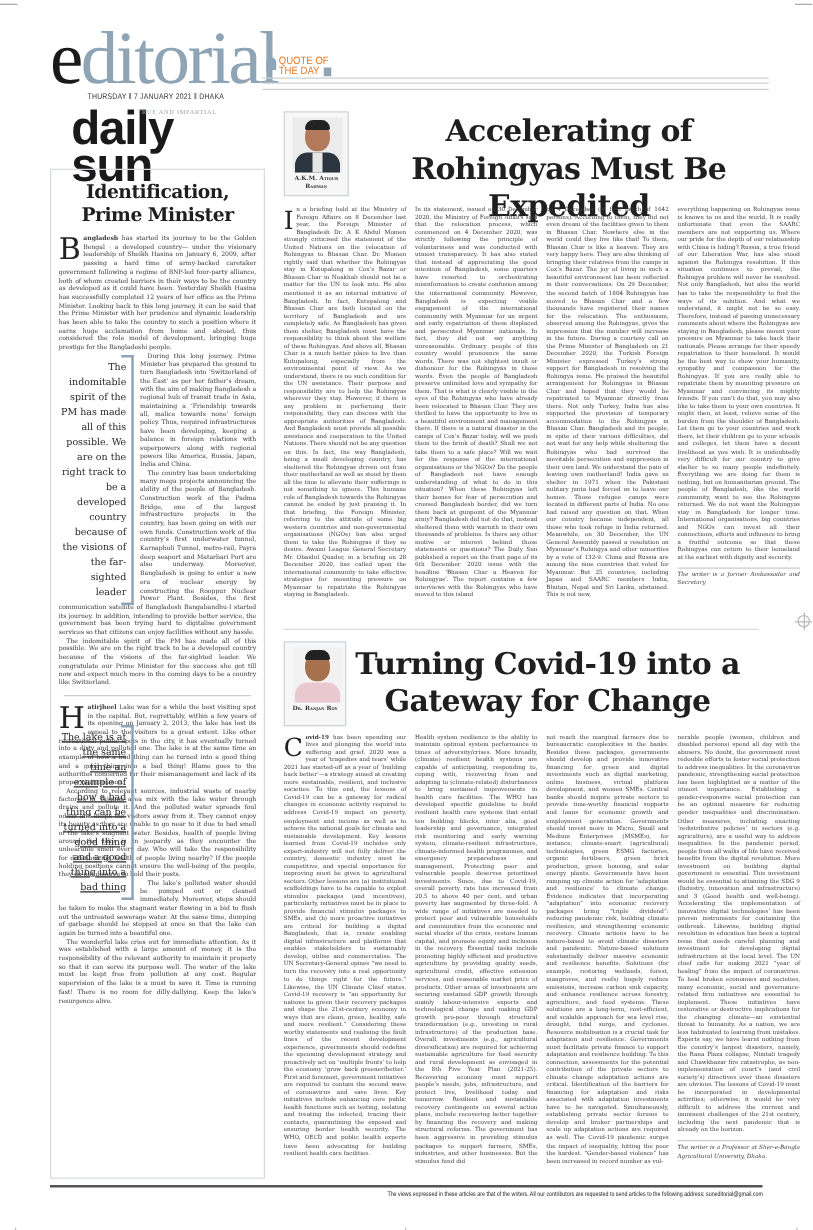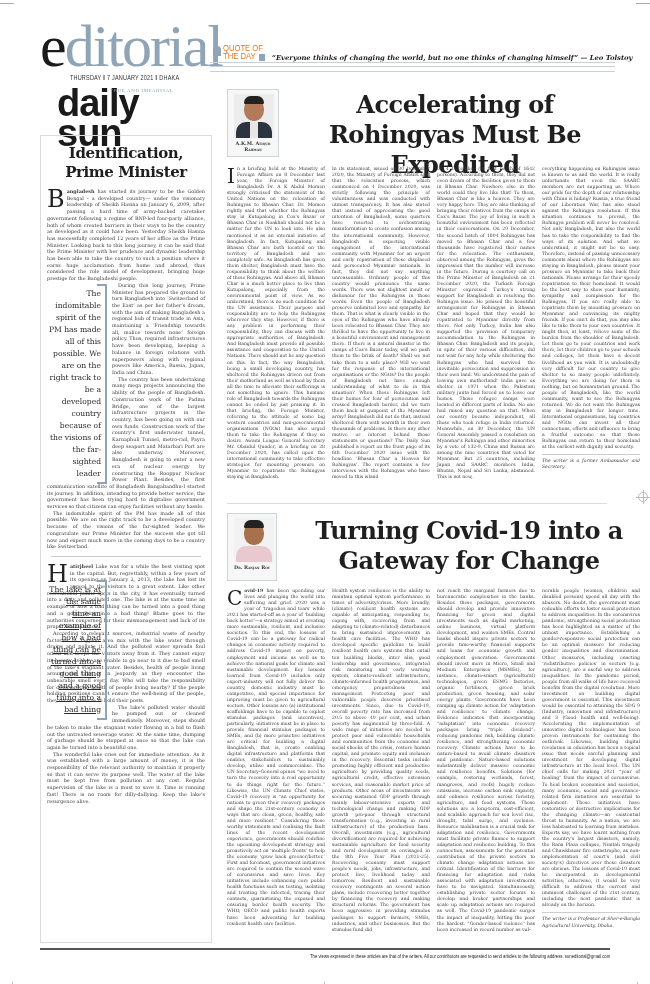--- a/index.html
+++ b/index.html
@@ -61,21 +61,20 @@
 <body>
 
 <div class="top-rule-left"></div>
 <div class="top-rule-right"></div>
 
 <header class="masthead">
   <div class="brand"><span class="e">e</span><span>ditorial</span></div>
   <div class="quote-mark-open" style="left:173px;top:26px;"></div>
   <div class="quote-label" style="left:183px;top:24px;">QUOTE OF THE DAY</div>
   <div class="quote-mark-close" style="left:219px;top:34px;"></div>
-  <div class="quote-text" style="left:232px;top:34px;">“Everyone thinks of changing the world, but no one thinks of changing himself” — Leo Tolstoy</div>
   <div class="dateline">THURSDAY ‖ 7 JANUARY 2021 ‖ DHAKA</div>
 </header>
 <div class="quote-rules" style="left:210px;top:62px;width:405px;"></div>
 
 <div class="logo">
   <div class="logo-text">daily sun</div>
   <div class="logo-tagline">TRUE AND IMPARTIAL</div>
 </div>
 
 <section class="left-col">
@@ -130,21 +129,21 @@
 <div class="art-sep"></div>
 
 <div class="author-box" style="left:227px;top:513px;width:50px;height:68px;">
   <div class="author-photo" style="background:#f2f2f2;">
     <div class="author-suit" style="background:#e9c9cf;"></div>
     <div class="author-head" style="background:#a8714e;"></div>
     <div class="author-hair"></div>
   </div>
   <div class="author-name">Dr. Ranjan Roy</div>
 </div>
-<h2 class="art-title" style="left:304px;top:516px;width:330px;">Turning Covid-19 into a Gateway for Change</h2>
+<h2 class="art-title" style="left:273px;top:516px;width:330px;">Turning Covid-19 into a Gateway for Change</h2>
 <div class="cols" style="left:227px;top:588px;height:350px;">
   <div class="col body">
       <p class="first"><span class="dropcap" style="font-size:20px;line-height:18px;">C</span><b>ovid-19</b><span> has been upending our lives and plunging the world into suffering and grief. 2020 was a year of ‘tragedies and tears’ while 2021 has started-off as a year of ‘building back better’—a strategy aimed at creating more sustainable, resilient, and inclusive societies. To this end, the lessons of Covid-19 can be a gateway for radical changes in economic activity required to address Covid-19 impact on poverty, employment and income as well as to achieve the national goals for climate and sustainable development. Key lessons learned from Covid-19 includes only expert-industry will not fully deliver the country, domestic industry must be competitive, and special importance for improving must be given to agricultural sectors. Other lessons are (a) institutional scaffoldings have to be capable to exploit stimulus packages (and incentives), particularly, initiatives must be in place to provide financial stimulus packages to SMEs, and (b) more proactive initiatives are critical for building a digital Bangladesh, that is, create enabling digital infrastructure and platforms that enables stakeholders to sustainably develop, utilise and commercialise. The UN Secretary-General opines “we need to turn the recovery into a real opportunity to do things right for the future.” Likewise, the UN Climate Chief states, Covid-19 recovery is “an opportunity for nations to green their recovery packages and shape the 21st-century economy in ways that are clean, green, healthy, safe and more resilient.” Considering these worthy statements and realising the fault lines of the recent development experience, governments should redefine the upcoming development strategy and proactively act on ‘multiple fronts’ to help the economy ‘grow back greener/better.’ First and foremost, government initiatives are required to contain the second wave of coronavirus and save lives. Key initiatives include enhancing core public health functions such as testing, isolating and treating the infected, tracing their contacts, quarantining the exposed and ensuring border health security. The WHO, OECD and public health experts have been advocating for building resilient health care facilities.</span></p>
     </div>
   <div class="col body">
       <p class="first">Health system resilience is the ability to maintain optimal system performance in times of adversity/crises. More broadly, (climate) resilient health systems are capable of anticipating, responding to, coping with, recovering from and adapting to (climate-related) disturbances to bring sustained improvements in health care facilities. The WHO has developed specific guideline to build resilient health care systems that entail ten building blocks, inter alia, good leadership and governance, integrated risk monitoring and early warning system, climate-resilient infrastructure, climate-informed health programmes, and emergency preparedness and management. Protecting poor and vulnerable people deserves prioritised investments. Since, due to Covid-19, overall poverty rate has increased from 20.5 to above 40 per cent, and urban poverty has augmented by three-fold. A wide range of initiatives are needed to protect poor and vulnerable households and communities from the economic and social shocks of the crisis, restore human capital, and promote equity and inclusion in the recovery. Essential tasks include promoting highly efficient and productive agriculture by providing quality seeds, agricultural credit, effective extension services, and reasonable market price of products. Other areas of investments are securing sustained GDP growth through mainly labour-intensive exports and technological change and making GDP growth pro-poor through structural transformation (e.g., investing in rural infrastructure) of the production base. Overall, investments (e.g., agricultural diversification) are required for achieving sustainable agriculture for food security and rural development as envisaged in the 8th Five Year Plan (2021-25). Recovering economy must support people’s needs, jobs, infrastructure, and protect live, livelihood today and tomorrow. Resilient and sustainable recovery contingents on several action plans, include recovering better together by financing the recovery and making structural reforms. The government has been aggressive in providing stimulus packages to support farmers, SMEs, industries, and other businesses. But the stimulus fund did</p>
     </div>
   <div class="col body">
       <p class="first">not reach the marginal farmers due to bureaucratic complexities in the banks. Besides these packages, governments should develop and provide innovative financing for green and digital investments such as digital marketing, online business, virtual platform development, and women SMEs. Central banks should inspire private sectors to provide time-worthy financial supports and loans for economic growth and employment generation. Governments should invest more in Micro, Small and Medium Enterprises (MSMEs), for instance, climate-smart (agricultural) technologies, green ESMG factories, organic fertilisers, green brick production, green housing, and solar energy plants. Governments have been ramping up climate action for ‘adaptation and resilience’ to climate change. Evidence indicates that incorporating “adaptation” into economic recovery packages bring “triple dividend”: reducing pandemic risk, building climate resilience, and strengthening economic recovery. Climate actions have to be nature-based to avoid climate disasters and pandemic. Nature-based solutions substantially deliver massive economic and resilience benefits. Solutions (for example, restoring wetlands, forest, mangroves, and reefs) hugely reduce emissions, increase carbon sink capacity, and enhance resilience across forestry, agriculture, and food systems. These solutions are a long-term, cost-efficient, and scalable approach for sea level rise, drought, tidal surge, and cyclones. Resource mobilisation is a crucial task for adaptation and resilience. Governments must facilitate private finance to support adaptation and resilience building. To this connection, assessments for the potential contribution of the private sectors to climate change adaptation actions are critical. Identification of the barriers for financing for adaptation and risks associated with adaptation investments have to be navigated. Simultaneously, establishing private sector forums to develop and broker partnerships and scale up adaptation actions are required as well. The Covid-19 pandemic surges the impact of inequality, hitting the poor the hardest. “Gender-based violence” has been increased in record number as vul-</p>
     </div>

